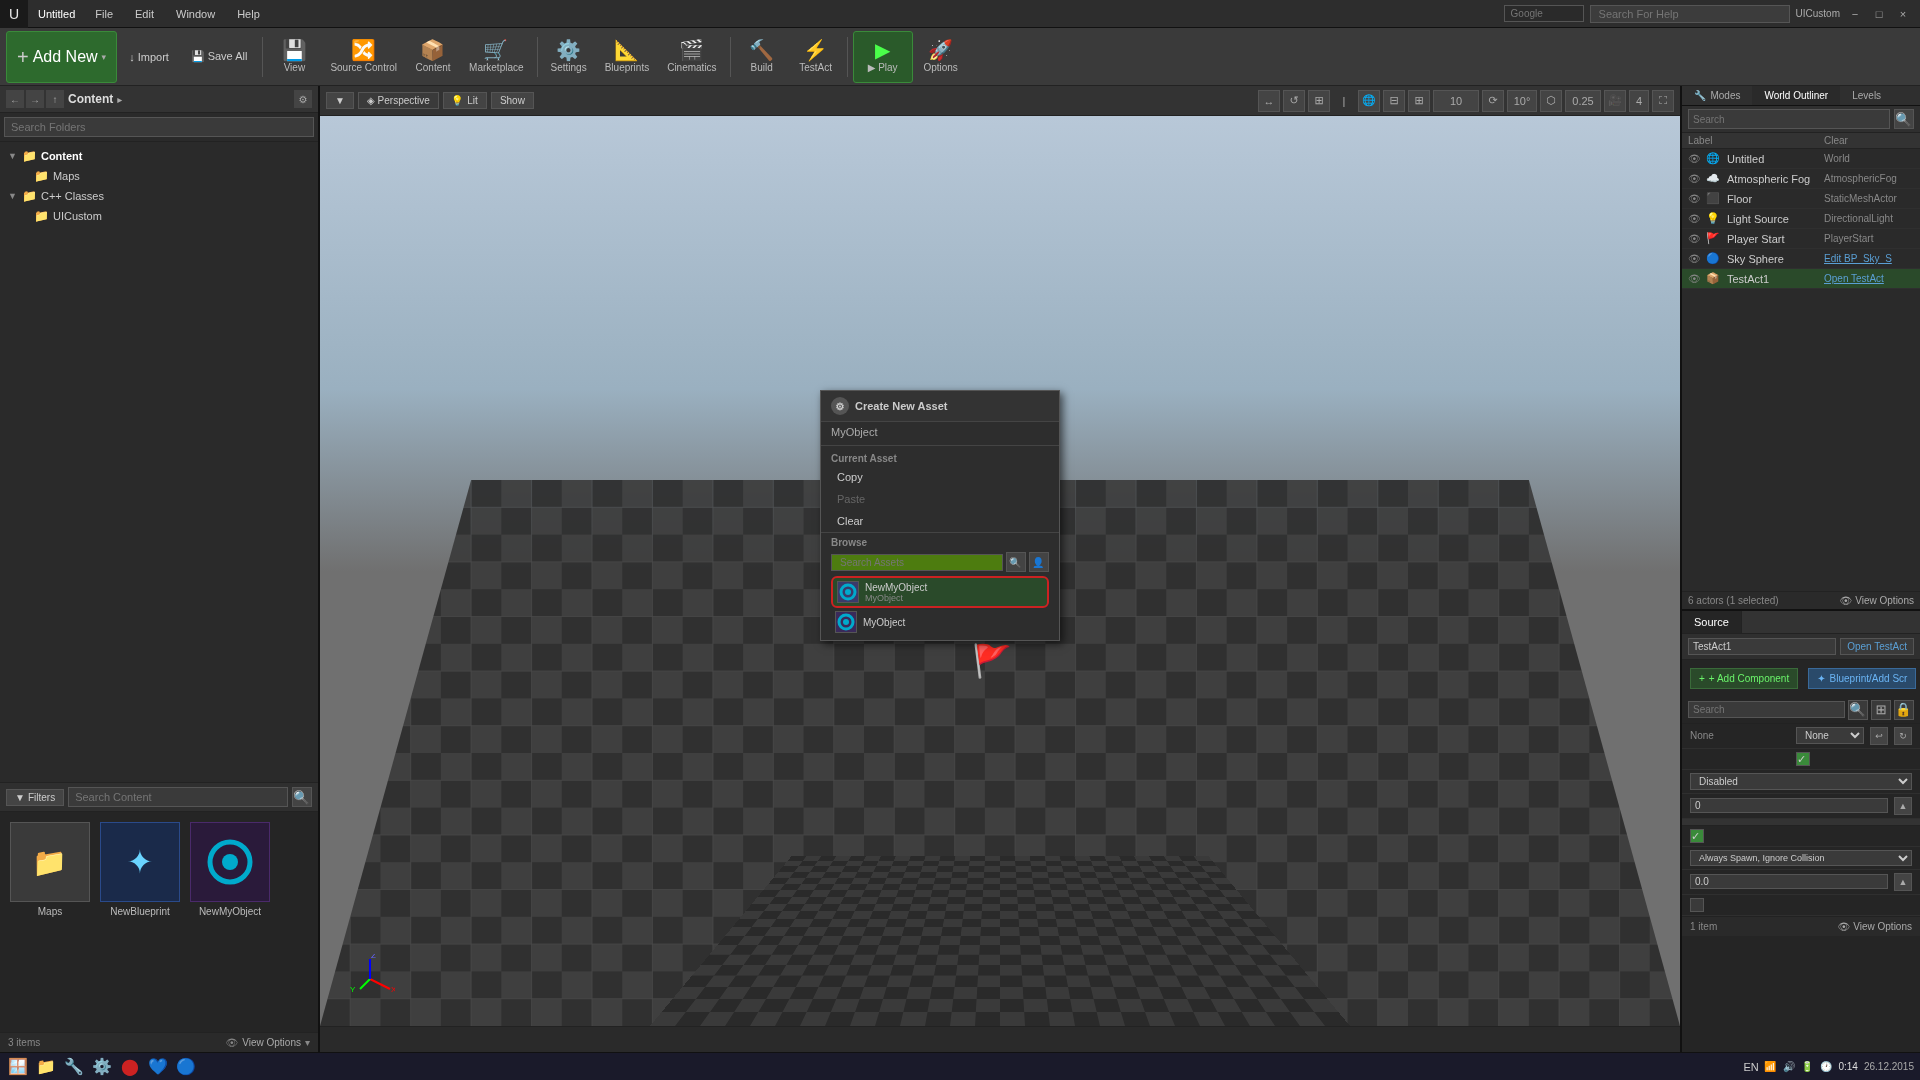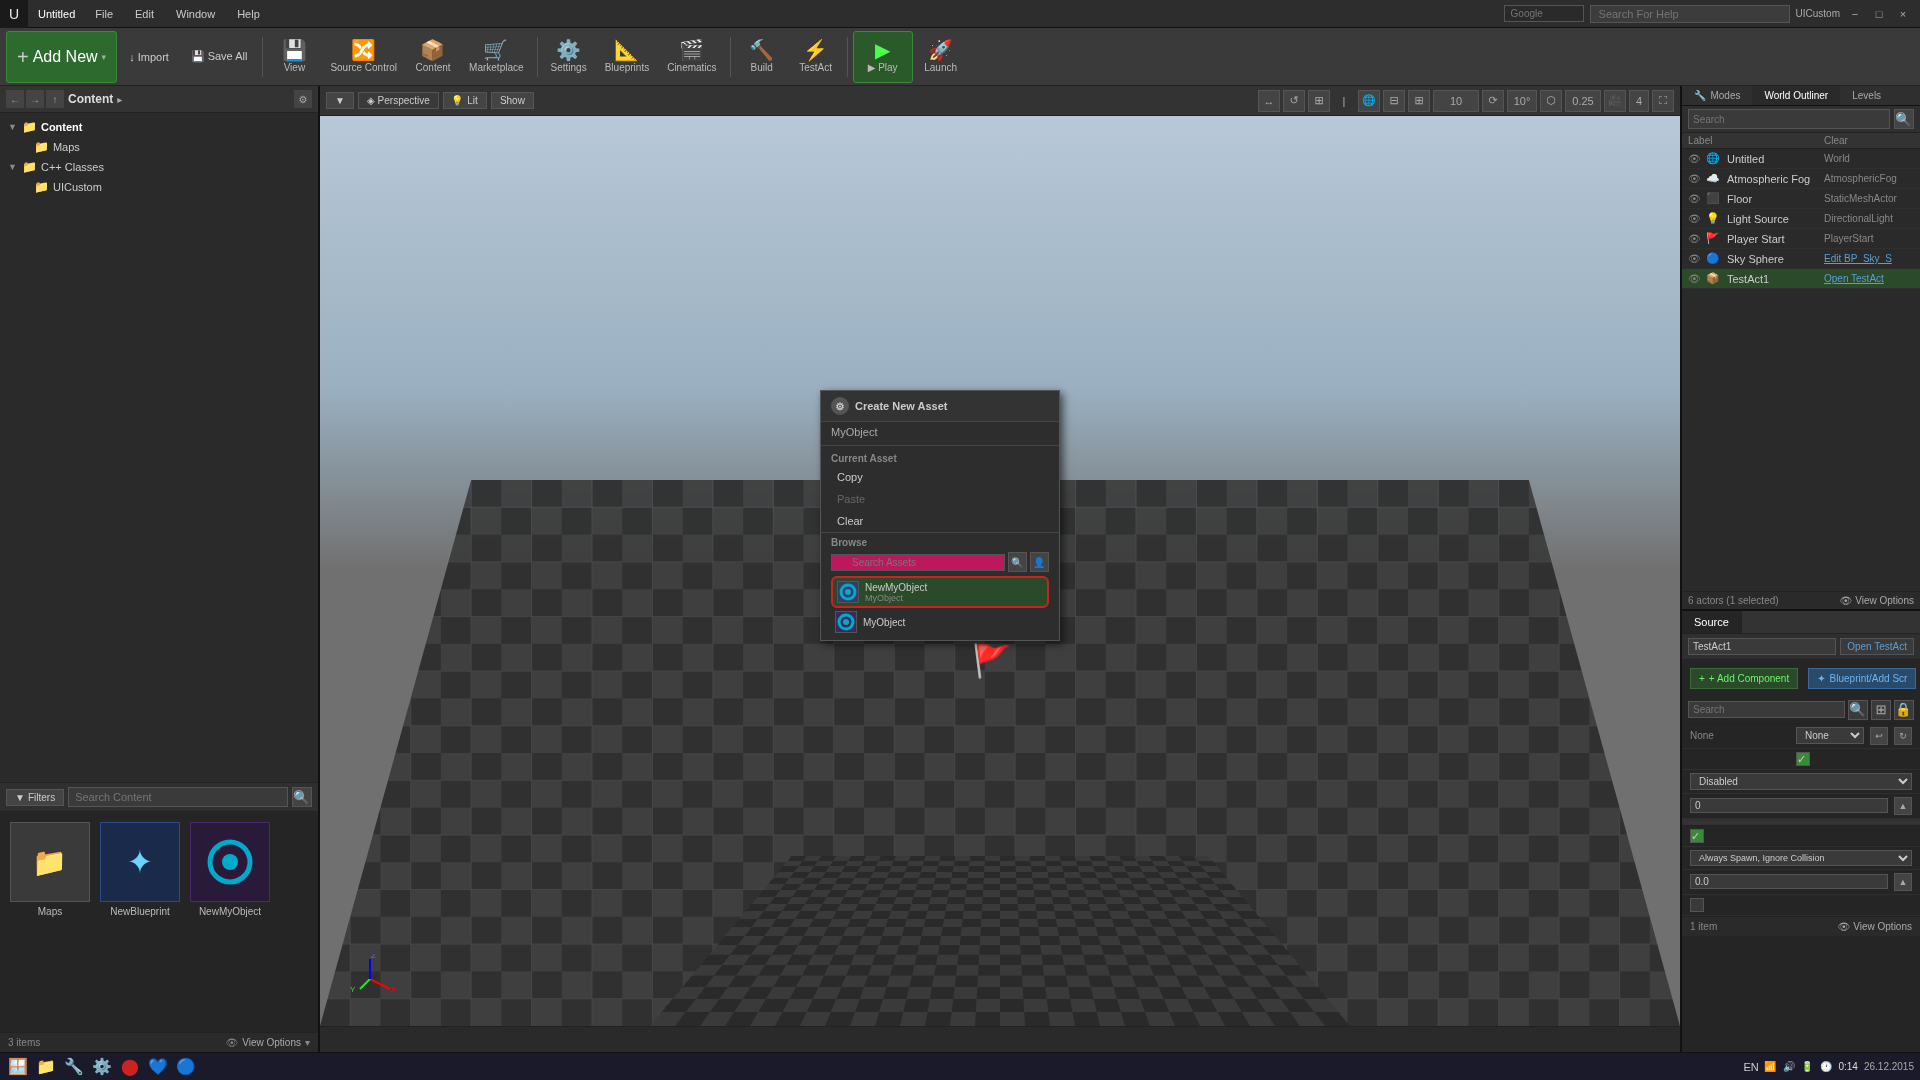--- a/index.html
+++ b/index.html
@@ -577,24 +577,24 @@
       margin-bottom: 4px;
     }
     #context-menu .cm-browse-search {
       display: flex;
       align-items: center;
       gap: 3px;
       margin-bottom: 4px;
     }
     #context-menu .cm-browse-search input {
       flex: 1;
-      background: #be185d;
-      border: 1px solid #555;
-      color: #ccc;
-      padding: 2px 20px;
+      background: #4d7c0f;
+      border: 1px solid #555;
+      color: #ccc;
+      padding: 2px 8px;
       font-size: 10px;
     }
     #context-menu .cm-asset-item {
       display: flex;
       align-items: center;
       gap: 6px;
       padding: 3px 4px;
       cursor: pointer;
     }
     #context-menu .cm-asset-item.selected { background: #2a4a2a; border: 2px solid #cc2222; border-radius: 4px; }
@@ -775,38 +775,41 @@
   </div>
 
   <div class="toolbar-sep"></div>
 
   <div class="toolbar-btn" style="background:#2a5a2a;border:1px solid #3a8a3a;min-width:60px;">
     <div class="icon" style="color:#4aff4a;">▶</div>
     <div class="label">▶ Play</div>
   </div>
   <div class="toolbar-btn">
     <div class="icon">🚀</div>
-    <div class="label">Launch</div>
+    <div class="label">Options</div>
   </div>
 </div>
 
 <div id="main-layout">
 
   <div id="left-panel">
     <div class="panel-header">
       <div class="nav-arrows">
         <button class="nav-btn">←</button>
         <button class="nav-btn">→</button>
         <button class="nav-btn">↑</button>
       </div>
       <span class="content-label">Content</span>
       <span style="color:#aaa;font-size:10px;">▸</span>
       <button class="nav-btn" style="margin-left:auto;">⚙</button>
     </div>
 
+    <div class="folder-search">
+      <input placeholder="Search Folders" style="">
+    </div>
 
     <div class="tree-area">
       <div class="tree-item active-folder">
         <span class="arrow">▼</span>
         <span class="folder-icon">📁</span>
         <span>Content</span>
       </div>
       <div class="tree-item indent1">
         <span class="arrow"></span>
         <span class="folder-icon">📁</span>

